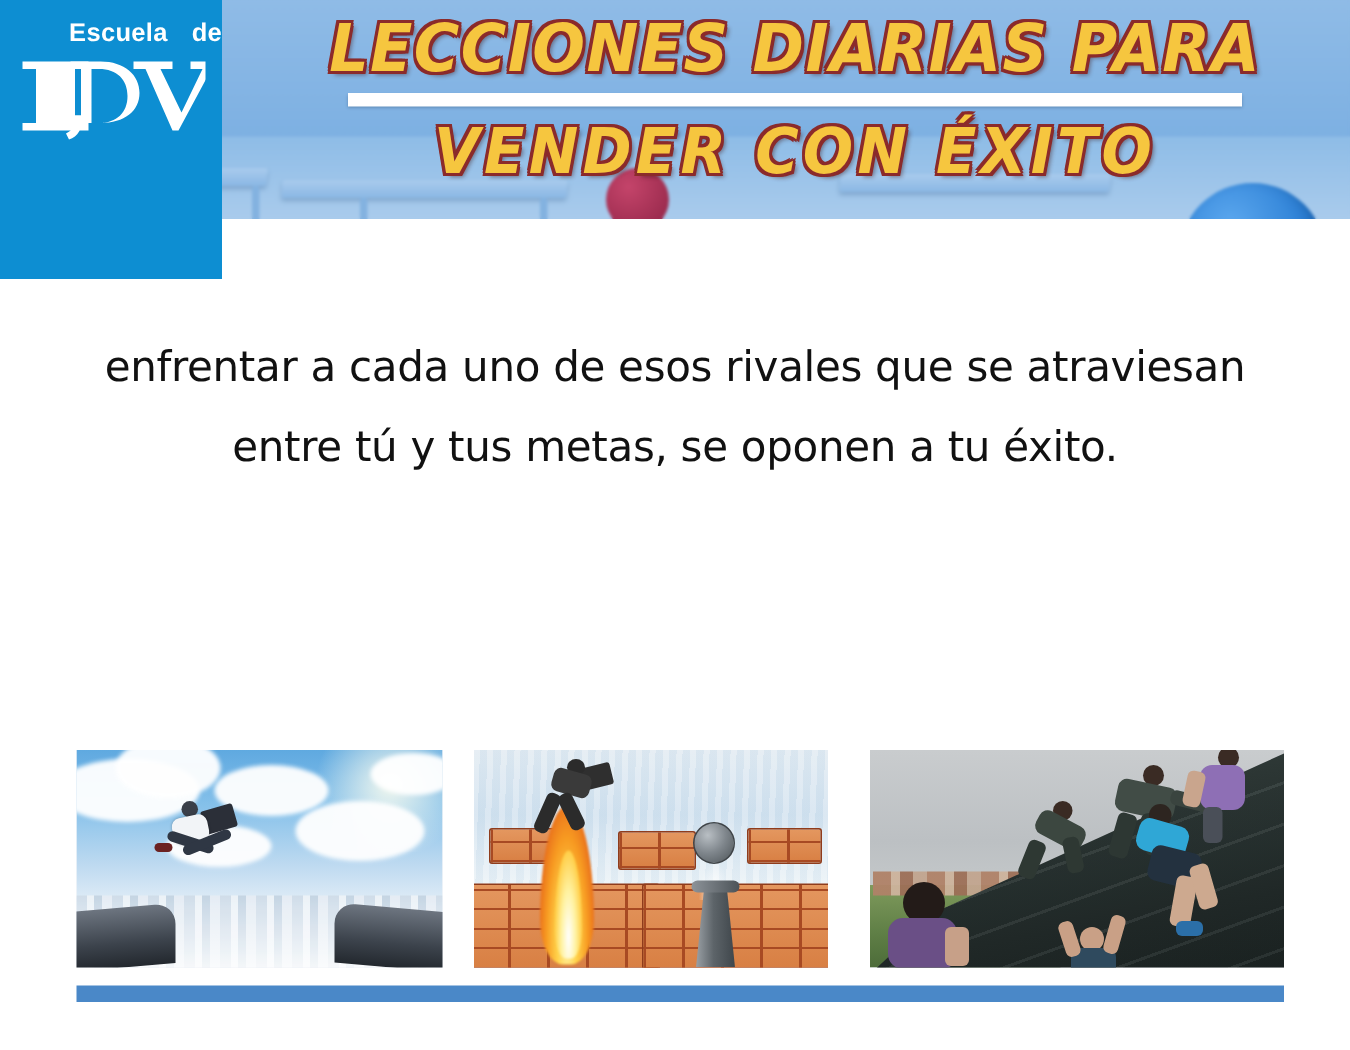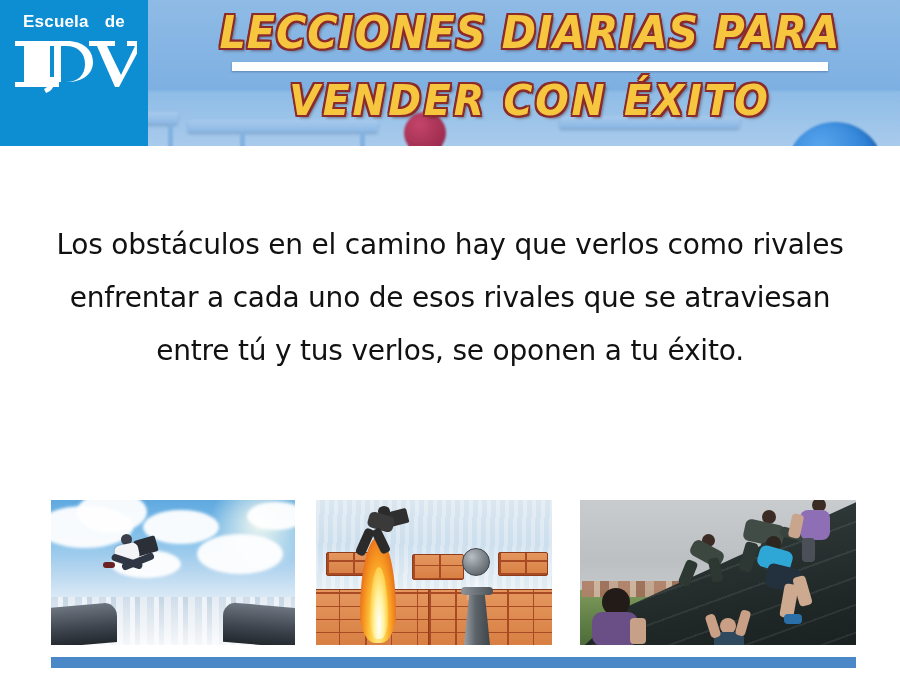--- a/index.html
+++ b/index.html
@@ -109,25 +109,25 @@
     background: #ffffff;
     margin: 4px auto 5px auto;
     box-shadow: 0 1px 2px rgba(20,50,90,.35);
   }
 
   
   .logo-block {
     position: absolute;
     left: 0; top: 0;
     width: 148px;
-    height: 146px;
+    height: 186px;
     background: #0d8ed2;
     z-index: 8;
     color: #ffffff;
-    text-align: center;
+    text-align: right;
   }
   .logo-top {
     font-family: "Liberation Sans", sans-serif;
     font-weight: 700;
     font-size: 17px;
     letter-spacing: .2px;
     margin-top: 12px;
   }
   .logo-top .sp { display: inline-block; width: 16px; }
   .logo-mono {
@@ -406,23 +406,22 @@
           <path d="M44 44 c0 9 -3 14 -9 16 l-2 -4 c4 -2 6 -5 6 -12 z"></path>
 
           <path d="M78 8 h26 v5 h-8 l14 29 14 -29 h-8 V8 h20 v5 h-6 L108 54 h-4 L86 13 h-8 z"></path>
         </g>
       </svg>
     </div>
   </div>
 
 
   <div class="body-copy">
-    <span class="ln">Los obstáculos en el camino hay que verlos como rivales</span>
     <span class="ln">enfrentar a cada uno de esos rivales que se atraviesan</span>
-    <span class="ln">entre tú y tus verlos, se oponen a tu éxito.</span>
+    <span class="ln">entre tú y tus metas, se oponen a tu éxito.</span>
   </div>
 
   <div class="photo p1">
     <div class="sky1"></div>
     <div class="sunflare"></div>
     <div class="cloud" style="left:-14px; top:6px;  width:96px; height:42px;"></div>
     <div class="cloud" style="left:26px;  top:-8px; width:70px; height:40px;"></div>
     <div class="cloud" style="left:92px;  top:10px; width:76px; height:34px;"></div>
     <div class="cloud" style="left:146px; top:34px; width:86px; height:40px;"></div>
     <div class="cloud" style="left:60px;  top:50px; width:70px; height:28px;"></div>

